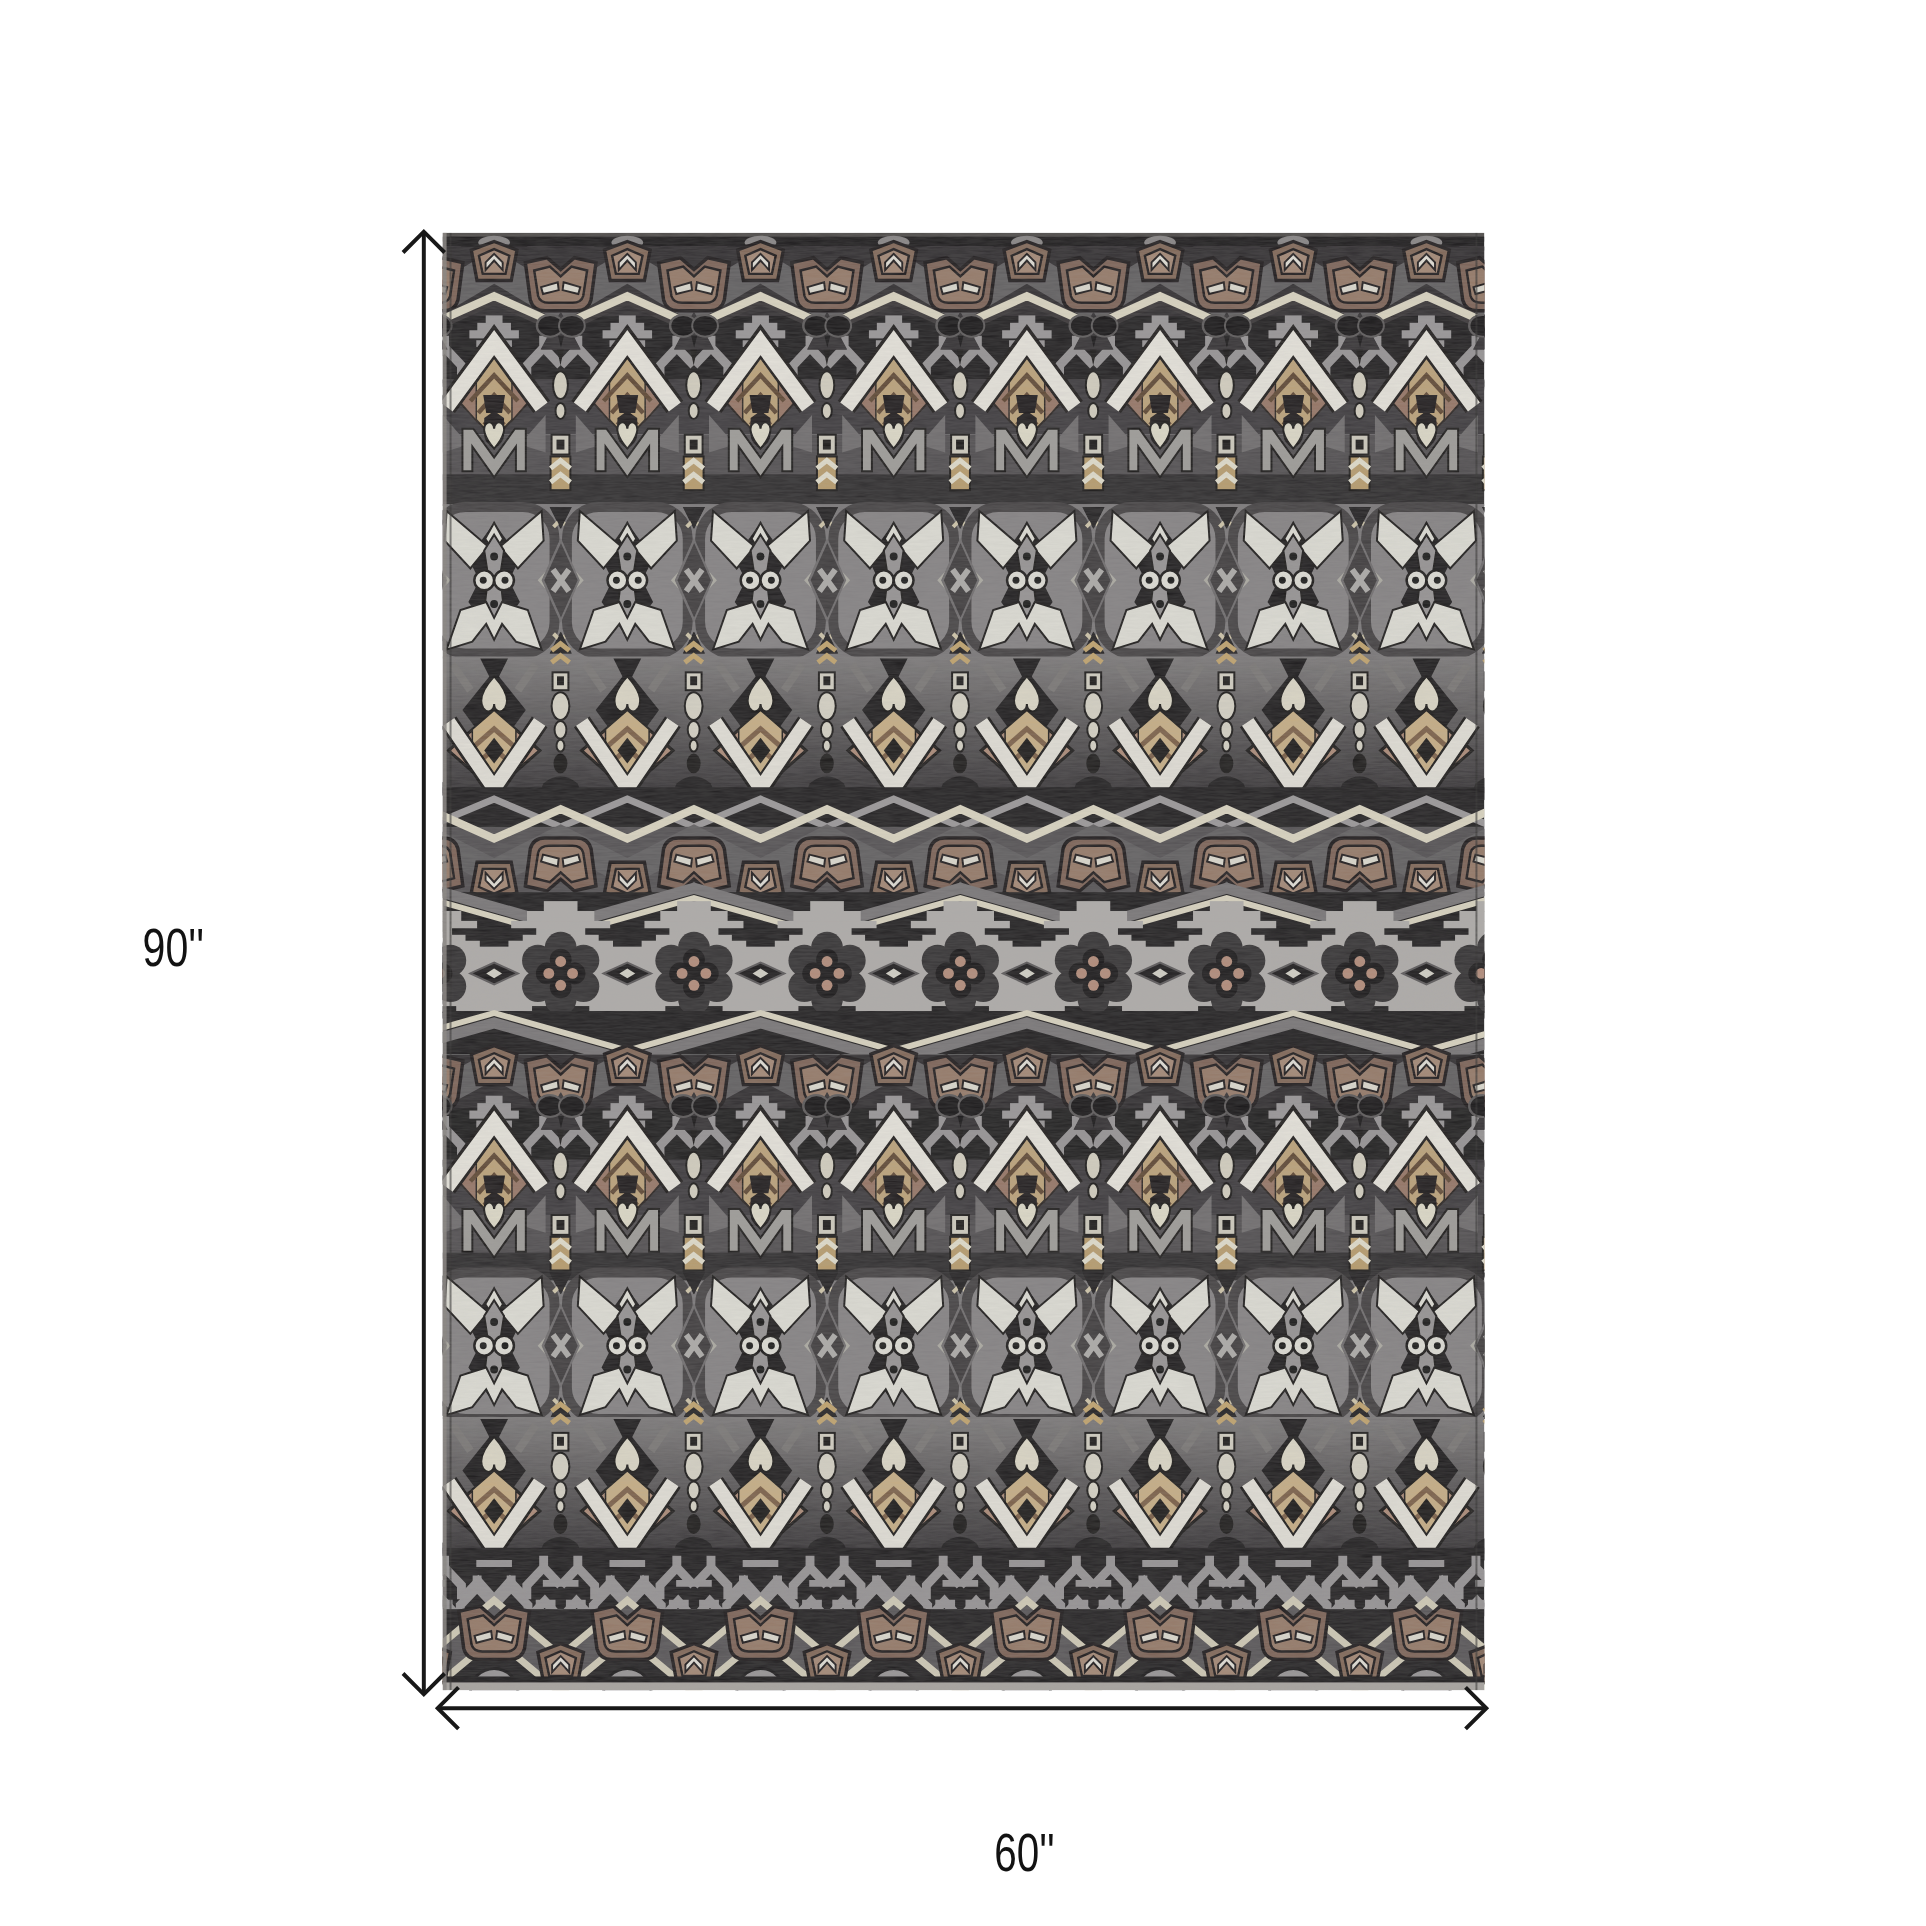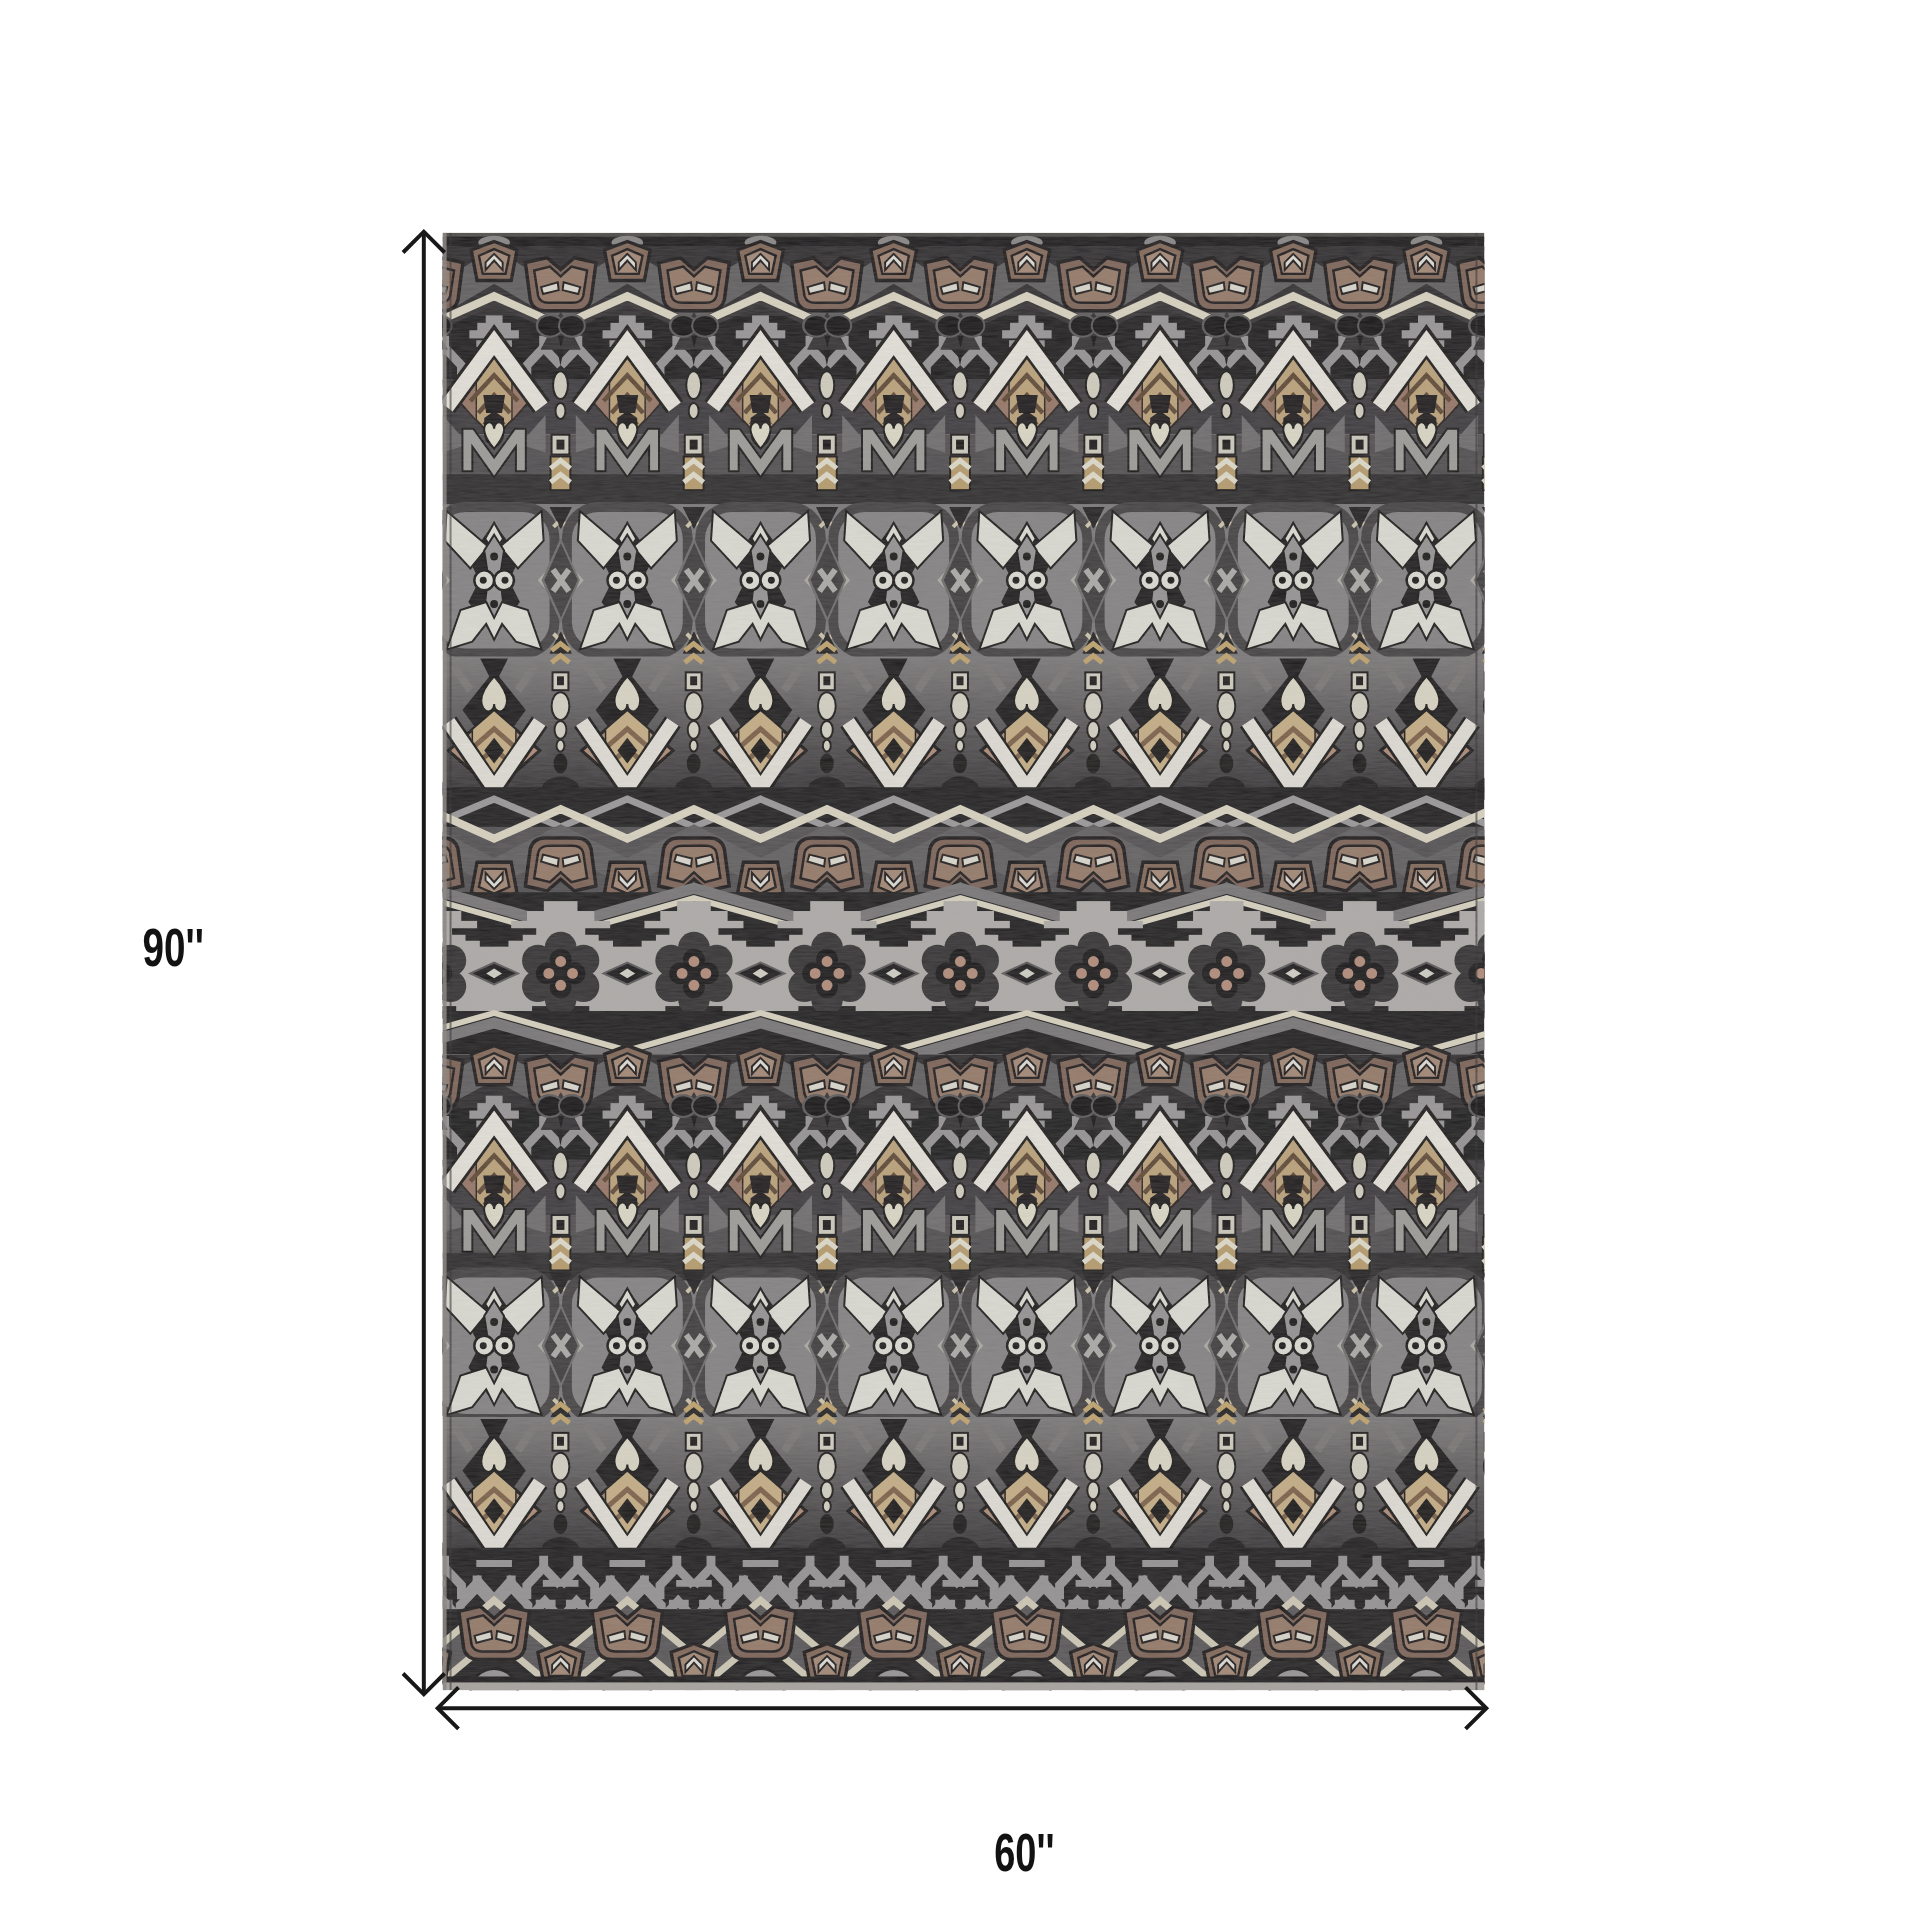--- a/index.html
+++ b/index.html
@@ -1,15 +1,15 @@
 <!DOCTYPE html>
 <html><head><meta charset="utf-8">
 <style>
 html,body{margin:0;padding:0;background:#fff;}
-#page{position:relative;width:1587px;height:1927px;background:#f97316;overflow:hidden;font-family:"Liberation Sans", sans-serif;font-weight:bold;}
+#page{position:relative;width:1587px;height:1927px;background:#f97316;overflow:hidden;font-family:"Liberation Sans", sans-serif;}
 </style></head><body>
 <div id="page">
 <svg width="1927" height="1927" viewBox="0 0 1946 1946">
 
 <rect x="0" y="0" width="1946" height="1946" fill="#ffffff"></rect>
 <defs>
 <filter id="nz" x="0" y="0" width="100%" height="100%">
 <feTurbulence type="fractalNoise" baseFrequency="0.055 0.5" numOctaves="3" seed="7"></feTurbulence>
 <feColorMatrix type="matrix" values="0 0 0 0 0.42  0 0 0 0 0.42  0 0 0 0 0.40  0.55 0.55 0.55 0 0"></feColorMatrix>
 </filter>

